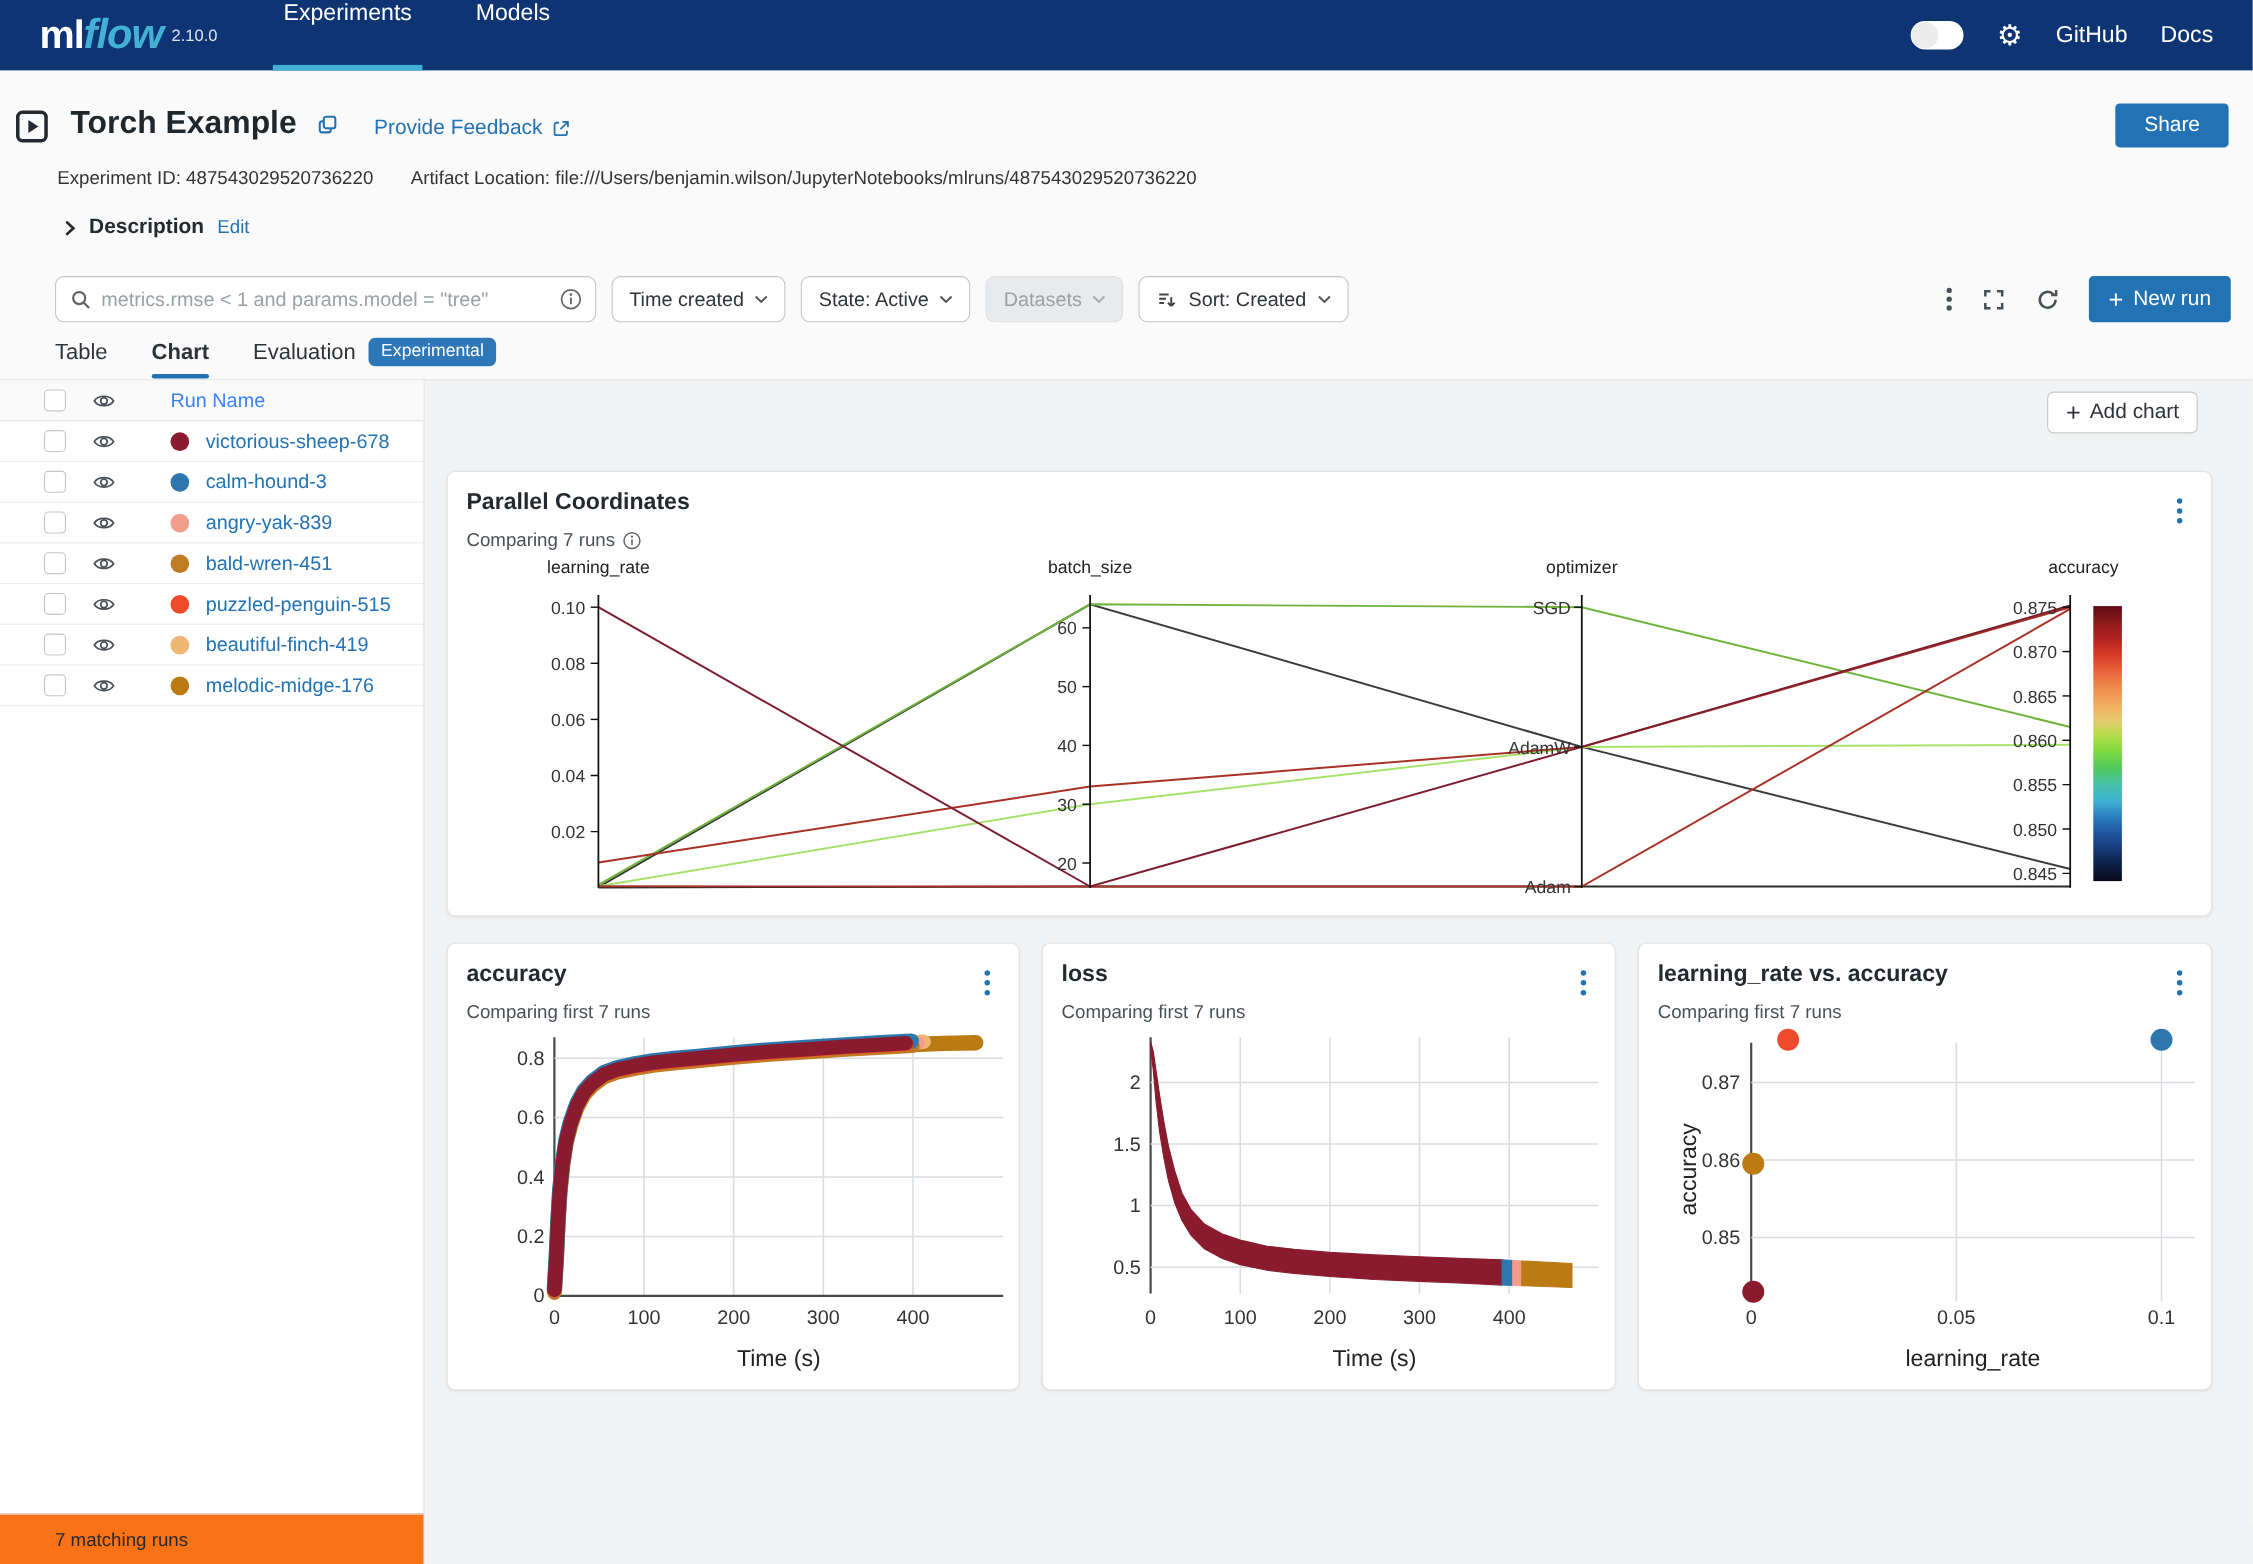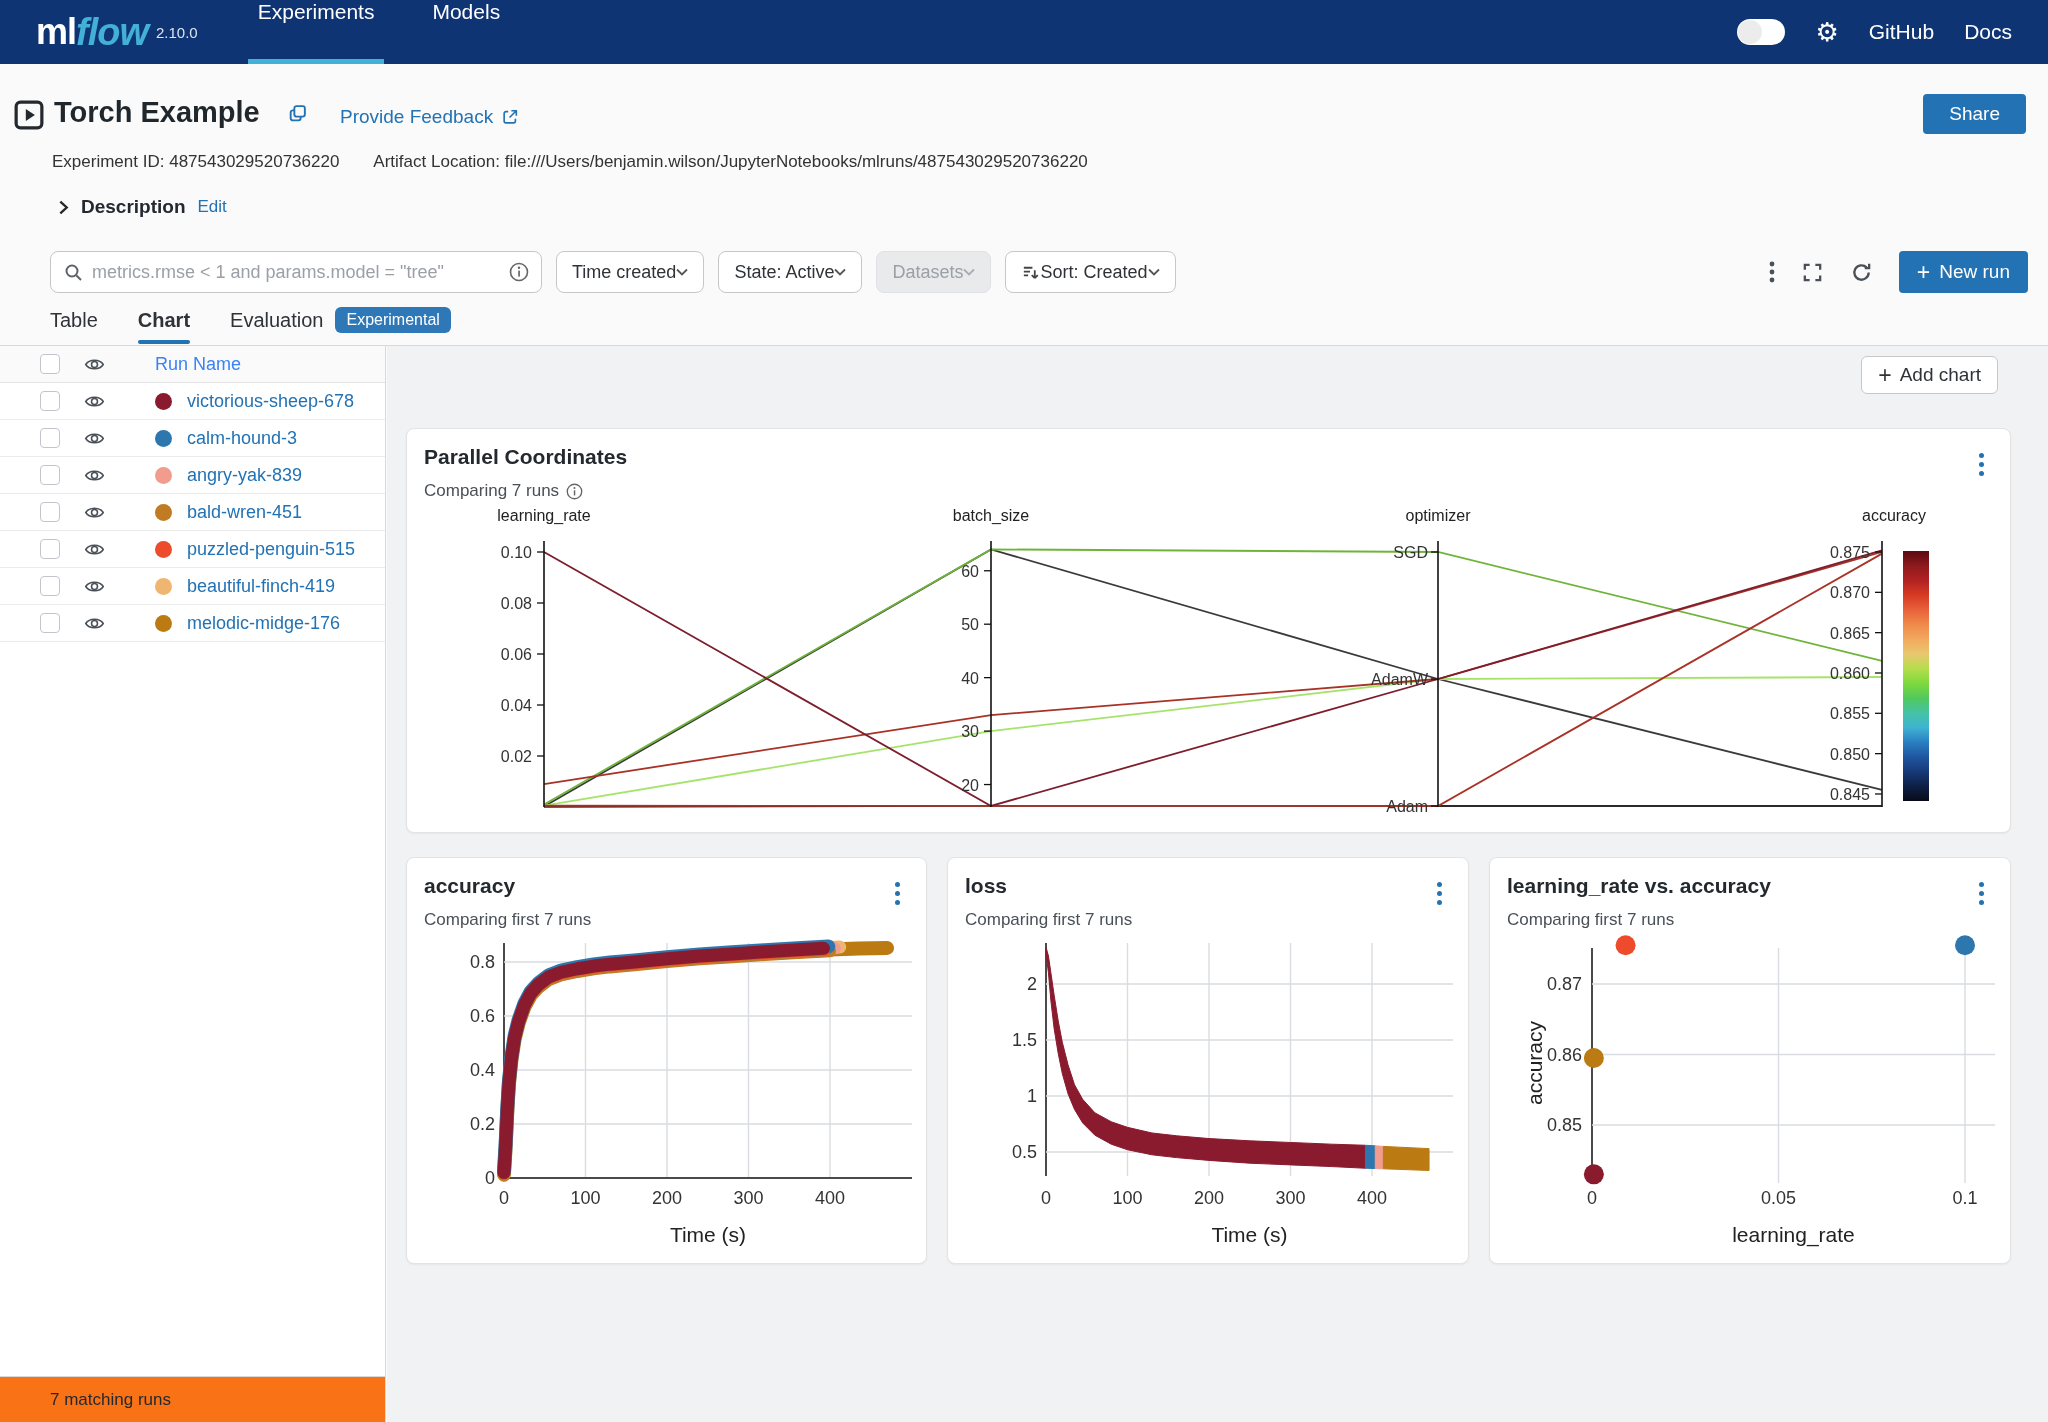--- a/index.html
+++ b/index.html
@@ -16,35 +16,35 @@
   .nav-tab { position:relative; display:flex; align-items:flex-start; padding:0 4px; margin-right:50px; font-size:21px; color:#fff; cursor:pointer; }
   .nav-tab.active::after { content:""; position:absolute; left:-6px; right:-6px; bottom:0; height:5px; background:#43b0d5; }
   .nav-right { margin-left:auto; display:flex; align-items:center; gap:30px; }
   .toggle { width:48px; height:26px; background:#fff; border-radius:13px; position:relative; cursor:pointer; }
   .toggle .knob { position:absolute; left:1px; top:1px; width:24px; height:24px; border-radius:50%; background:#ececec; }
   .gear { font-size:26px; color:#fff; line-height:1; cursor:pointer; }
   .nav-link { font-size:21px; color:#fff; cursor:pointer; }
 
   
   .exp-icon { position:absolute; left:14px; top:100px; }
-  .page-title { position:absolute; left:54px; top:96px; font-size:29px; font-weight:bold; color:#1f272d; }
+  .page-title { position:absolute; left:64px; top:96px; font-size:29px; font-weight:bold; color:#1f272d; }
   .copy-icon { position:absolute; left:287px; top:103px; cursor:pointer; }
   .feedback { position:absolute; left:340px; top:106px; font-size:19px; color:#2272b4; display:flex; gap:8px; align-items:center; cursor:pointer; }
   .share-btn { position:absolute; right:22px; top:94px; background:#2272b4; color:#fff; font-size:19px; border:none; border-radius:4px; padding:9px 26px; cursor:pointer; }
   .meta-row { position:absolute; left:52px; top:152px; font-size:17px; color:#333; display:flex; gap:34px; }
   .desc-row { position:absolute; left:58px; top:196px; display:flex; align-items:center; gap:12px; }
   .desc-label { font-size:19px; font-weight:bold; color:#24292f; }
   .desc-edit { font-size:17px; color:#2272b4; cursor:pointer; }
 
   
   .toolbar { position:absolute; left:50px; top:250px; right:20px; height:44px; display:flex; align-items:center; gap:14px; }
   .search-box { width:492px; height:42px; border:1px solid #c7c7c7; border-radius:8px; background:#fff; display:flex; align-items:center; padding:0 12px; gap:9px; }
   .search-box input { flex:1; border:none; outline:none; font-size:18px; color:#333; background:transparent; font-family:"Liberation Sans", sans-serif;}
   .search-box input::placeholder { color:#9aa0a6; }
-  .tb-btn { height:42px; border:1px solid #c7c7c7; border-radius:8px; background:#fff; display:flex; align-items:center; padding:0 15px; font-size:18px; color:#2f3337; cursor:pointer; }
+  .tb-btn { height:42px; border:1px solid #c7c7c7; border-radius:8px; background:#fff; display:flex; align-items:center; gap:10px; padding:0 15px; font-size:18px; color:#2f3337; cursor:pointer; }
   .tb-btn.disabled { background:#e9eaec; color:#9aa0a6; border-color:#dfe1e4; }
   .tb-right { margin-left:auto; display:flex; align-items:center; gap:26px; }
   .icon-btn { cursor:pointer; display:flex; align-items:center; }
   .new-run { height:42px; background:#2272b4; color:#fff; border:none; border-radius:4px; font-size:19px; display:flex; align-items:center; gap:9px; padding:0 18px; cursor:pointer; }
   .plus { font-size:23px; line-height:1; font-weight:normal; }
 
   
   .view-tabs { position:absolute; left:50px; top:306px; right:0; height:40px; display:flex; align-items:center; gap:40px; }
   .vtab { font-size:20px; color:#2f3337; padding-bottom:12px; cursor:pointer; position:relative; }
   .vtab.active { font-weight:bold; }

